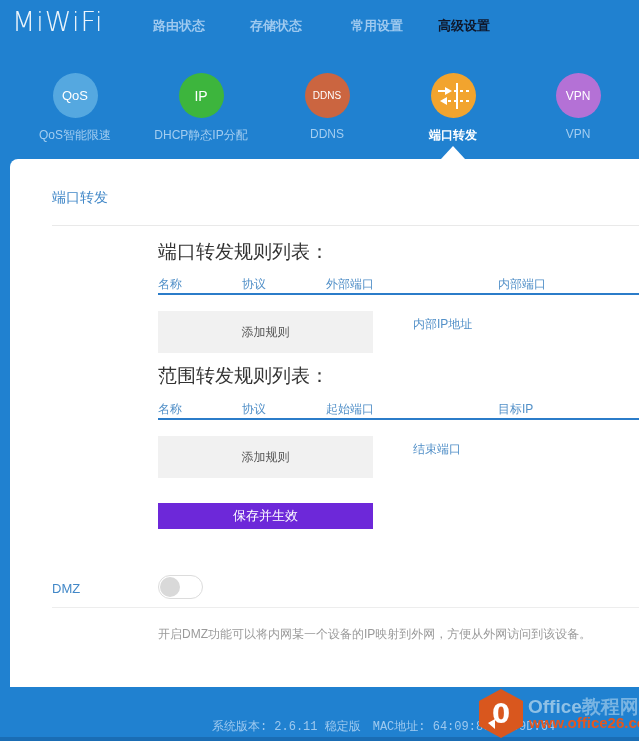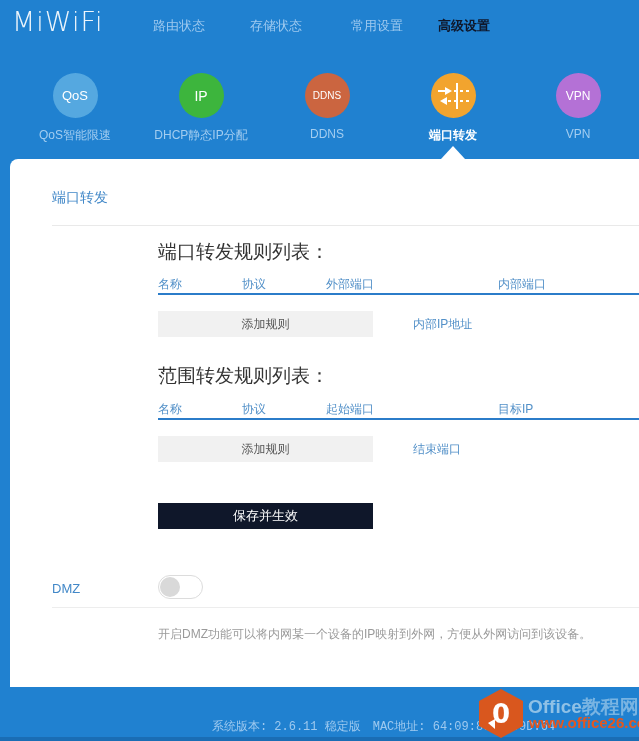--- a/index.html
+++ b/index.html
@@ -14,20 +14,21 @@
   .topbar { position:absolute; top:0; left:0; width:639px; height:52px; }
   .logo {
     position:absolute; left:12px; top:6px;
     font-family:"DejaVu Sans",sans-serif;
     font-weight:200; font-size:27px; letter-spacing:1px;
     color:rgba(255,255,255,0.92);
   }
   .nav-item {
     position:absolute; top:17px; font-size:13px; color:#9ec9ef; cursor:pointer;
     white-space:nowrap;
+    font-weight:bold;
   }
   .nav-item.active { color:#0f172a; font-weight:bold; }
   .nav-0 { left:153px; } .nav-1 { left:250px; } .nav-2 { left:351px; } .nav-3 { left:438px; }
 
   
   .icon-menu { position:absolute; top:0; left:0; width:639px; height:160px; }
   .menu-item { position:absolute; top:73px; width:120px; text-align:center; cursor:pointer; }
   .mi-0 { left:15px; } .mi-1 { left:141px; } .mi-2 { left:267px; } .mi-3 { left:393px; } .mi-4 { left:518px; }
   .circle {
     width:45px; height:45px; border-radius:50%; margin:0 auto;
@@ -59,29 +60,29 @@
   .sh-1 { top:80px; } .sh-2 { top:204px; }
 
   .col-row { position:absolute; left:148px; right:0; display:flex; font-size:12px; color:#5290c8; }
   .cr-1 { top:117px; } .cr-2 { top:242px; }
   .col { width:84px; } .col:nth-child(3){ width:87px; } .col:nth-child(4){ width:85px;margin-top:40px; }
 
   .blue-line { position:absolute; left:148px; right:0; height:2px; background:#2b7cc9; }
   .bl-1 { top:134px; } .bl-2 { top:259px; }
 
   .add-btn {
-    position:absolute; left:148px; width:215px; height:26px;
+    position:absolute; left:148px; width:215px; height:42px;
     background:#f1f1f1; border:none; font-size:12px; color:#555;
     font-family:inherit; cursor:pointer;
   }
   .ab-1 { top:152px; } .ab-2 { top:277px; }
 
   .save-btn {
     position:absolute; left:148px; top:344px; width:215px; height:26px;
-    background:#0f172a; border:none; font-size:13px; color:#ffffff;
+    background:#6d28d9; border:none; font-size:13px; color:#ffffff;
     font-family:inherit; cursor:pointer;
   }
 
   .dmz-label { position:absolute; left:42px; top:422px; font-size:13px; color:#4288c8; }
   .toggle {
     position:absolute; left:148px; top:416px; width:45px; height:24px;
     background:#ffffff; border:1px solid #dcdcdc; border-radius:13px; cursor:pointer;
   }
   .toggle-knob {
     position:absolute; left:1px; top:1px; width:20px; height:20px;

